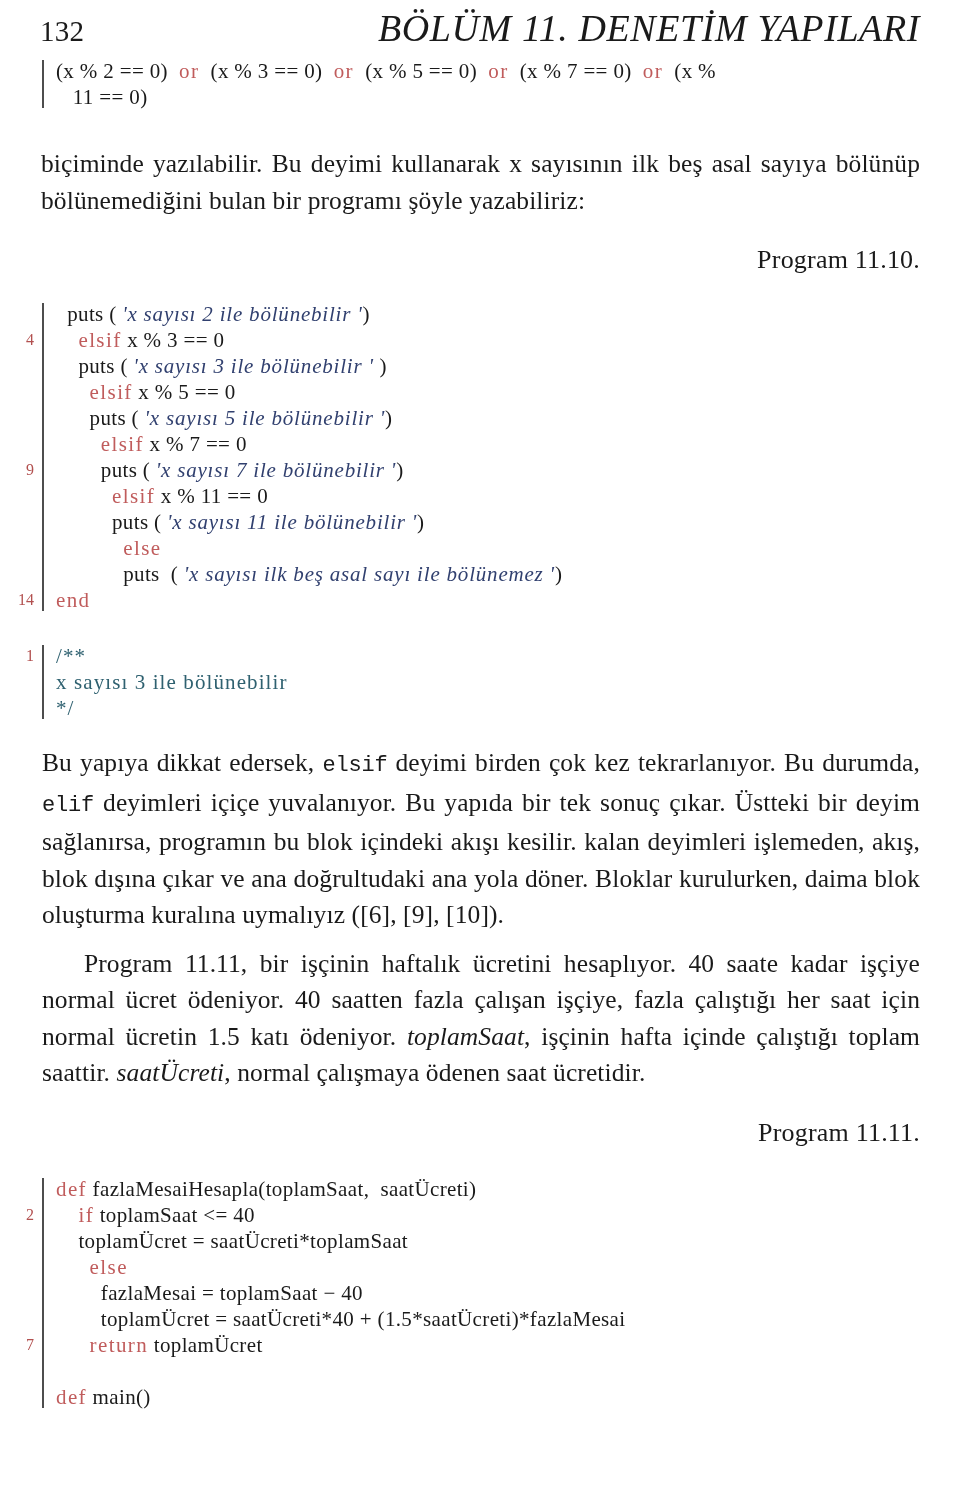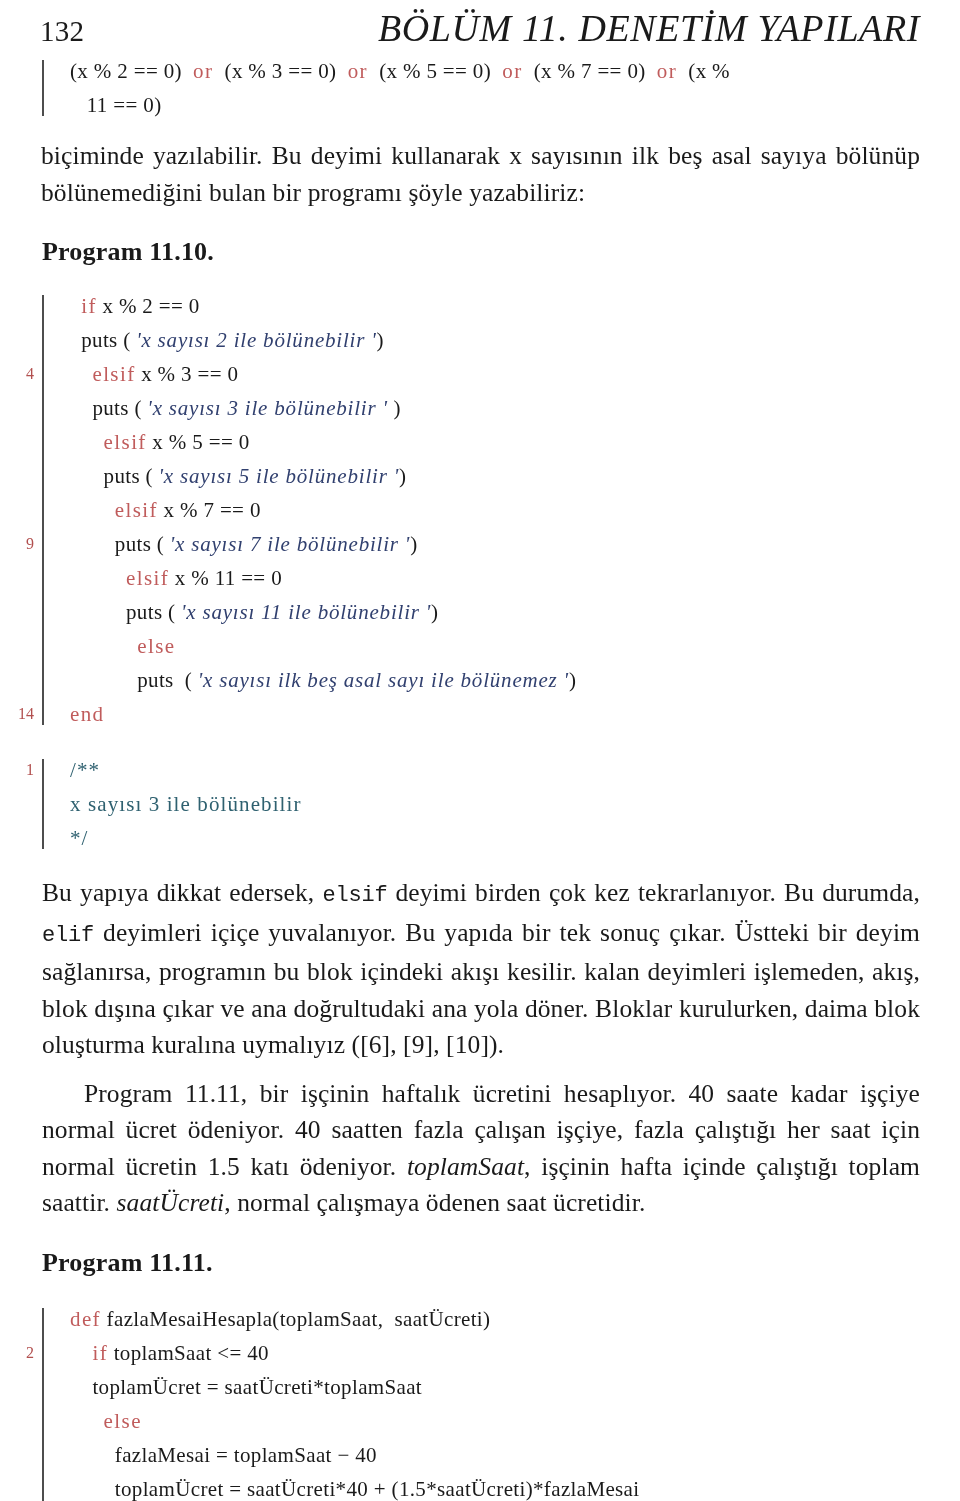--- a/index.html
+++ b/index.html
@@ -60,23 +60,24 @@
   .mono-inline {
     font-family: "Liberation Mono", "DejaVu Sans Mono", monospace;
     font-size: 22px;
     letter-spacing: -0.2px;
   }
   .ital { font-style: italic; }
 
   .prog-caption {
     margin: 0;
     font-size: 26px;
-    font-weight: bold;
+    font-weight: normal;
     padding: 0 40px 0 42px;
     letter-spacing: 0.2px;
+    text-align: right;
   }
 
   
   .listing {
     position: relative;
     padding-left: 42px;
     font-family: "Liberation Serif", "DejaVu Serif", serif;
   }
   .listing .rule {
     position: absolute;
@@ -86,22 +87,21 @@
     width: 1.6px;
     background: #4d4d4d;
   }
   .code-line {
     position: relative;
     height: 26px;
     line-height: 26px;
     white-space: pre;
     font-size: 21px;
     letter-spacing: 0.35px;
-    padding-left: 28px;
-    margin-top: 8px;
+    padding-left: 14px;
   }
   .code-line .ln {
     position: absolute;
     left: -42px;
     width: 34px;
     text-align: right;
     font-size: 16px;
     color: #b2504f;
     line-height: 26px;
     letter-spacing: 0;
@@ -122,32 +122,31 @@
   </div>
 
   <div class="listing" style="margin-top:12px;">
     <div class="rule"></div>
     <div id="listing-top">
         <div class="code-line"><span class="ln"></span><span class="pln">(x % 2 == 0)  </span><span class="kw">or</span><span class="pln">  (x % 3 == 0)  </span><span class="kw">or</span><span class="pln">  (x % 5 == 0)  </span><span class="kw">or</span><span class="pln">  (x % 7 == 0)  </span><span class="kw">or</span><span class="pln">  (x %</span></div>
         <div class="code-line"><span class="ln"></span><span class="pln">   11 == 0)</span></div>
       </div>
   </div>
 
-  <div class="body-block" style="margin-top:20px;padding-left:41px;">
+  <div class="body-block" style="margin-top:36px;padding-left:41px;">
     <p class="para">biçiminde yazılabilir. Bu deyimi kullanarak x sayısının ilk beş asal sayıya bölünüp bölünemediğini bulan bir programı şöyle yazabiliriz:</p>
   </div>
 
   <div style="margin-top:26px;">
     <p class="prog-caption">Program 11.10.</p>
   </div>
 
   <div class="listing" style="margin-top:26px;">
     <div class="rule"></div>
     <div id="listing-1110">
-        <div class="code-line"><span class="ln"></span><span class="pln">  </span><span class="kw">if</span><span class="pln"> x % 2 == 0</span></div>
         <div class="code-line"><span class="ln"></span><span class="pln">  puts ( </span><span class="str">'x sayısı 2 ile bölünebilir '</span><span class="pln">)</span></div>
         <div class="code-line"><span class="ln">4</span><span class="pln">    </span><span class="kw">elsif</span><span class="pln"> x % 3 == 0</span></div>
         <div class="code-line"><span class="ln"></span><span class="pln">    puts ( </span><span class="str">'x sayısı 3 ile bölünebilir '</span><span class="pln"> )</span></div>
         <div class="code-line"><span class="ln"></span><span class="pln">      </span><span class="kw">elsif</span><span class="pln"> x % 5 == 0</span></div>
         <div class="code-line"><span class="ln"></span><span class="pln">      puts ( </span><span class="str">'x sayısı 5 ile bölünebilir '</span><span class="pln">)</span></div>
         <div class="code-line"><span class="ln"></span><span class="pln">        </span><span class="kw">elsif</span><span class="pln"> x % 7 == 0</span></div>
         <div class="code-line"><span class="ln">9</span><span class="pln">        puts ( </span><span class="str">'x sayısı 7 ile bölünebilir '</span><span class="pln">)</span></div>
         <div class="code-line"><span class="ln"></span><span class="pln">          </span><span class="kw">elsif</span><span class="pln"> x % 11 == 0</span></div>
         <div class="code-line"><span class="ln"></span><span class="pln">          puts ( </span><span class="str">'x sayısı 11 ile bölünebilir '</span><span class="pln">)</span></div>
         <div class="code-line"><span class="ln"></span><span class="pln">            </span><span class="kw">else</span></div>

